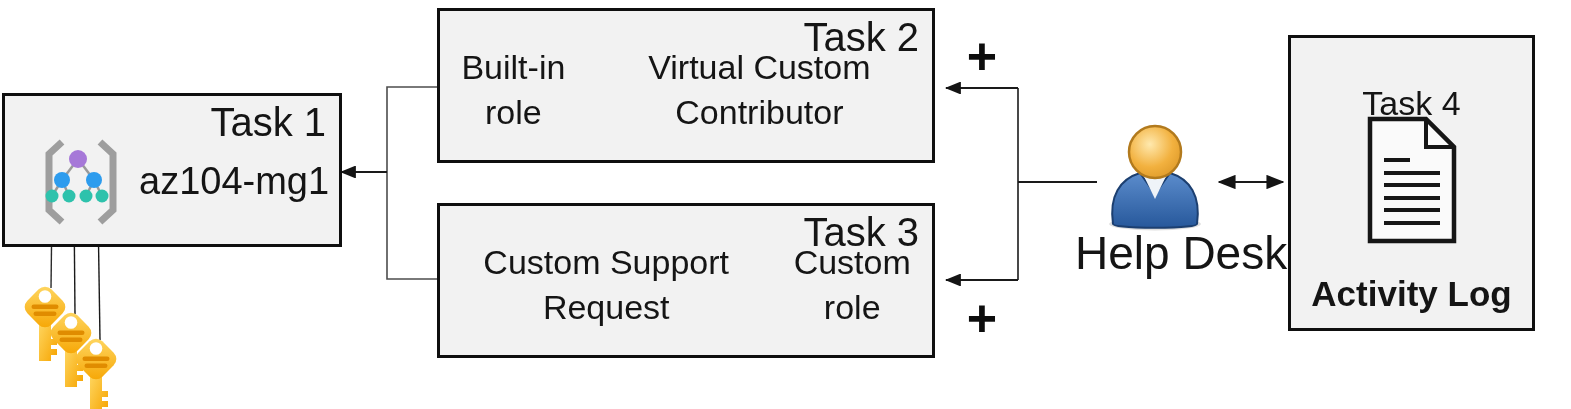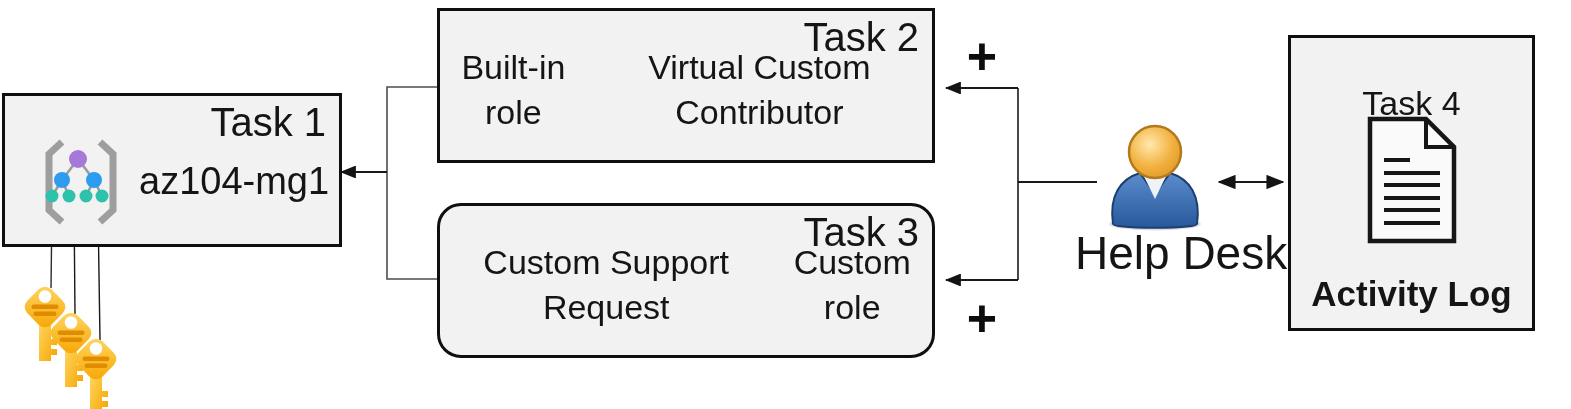--- a/index.html
+++ b/index.html
@@ -6,21 +6,21 @@
   .canvas {
     position:relative; width:1571px; height:409px; background:#ffffff;
     overflow:hidden; font-family:"Liberation Sans", sans-serif; color:#151515;
   }
   .box {
     position:absolute; background:#f2f2f2; border:3px solid #0f0f0f;
     box-sizing:border-box;
   }
   #task1 { left:2px;    top:93px;  width:340px; height:154px; }
   #task2 { left:437px;  top:8px;   width:498px; height:155px; }
-  #task3 { left:437px;  top:203px; width:498px; height:155px;border-radius:24px; }
+  #task3 { left:437px;  top:203px; width:498px; height:155px; }
   #task4 { left:1288px; top:35px;  width:247px; height:296px; }
 
   .corner-label { position:absolute; top:4px; right:13px; font-size:40px; white-space:nowrap; }
 
   .t1-row { position:absolute; left:30px; top:38px; display:flex; align-items:center; gap:12px; }
   .mg-name { font-size:38px; white-space:nowrap; }
 
   .stack {
     position:absolute; left:0; top:0; right:0; bottom:0;
     display:flex; flex-direction:row; align-items:center; justify-content:center;

